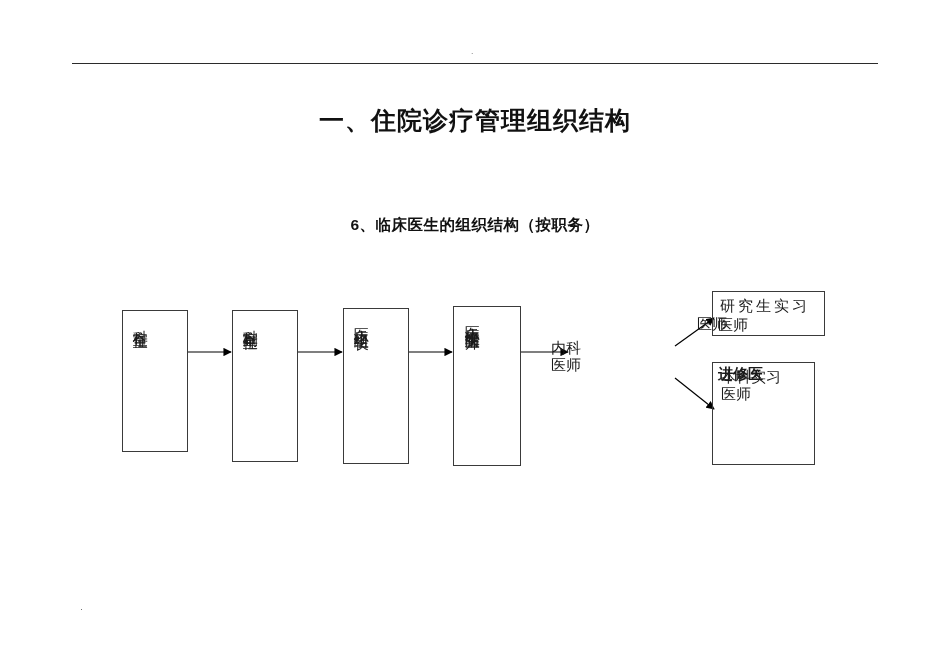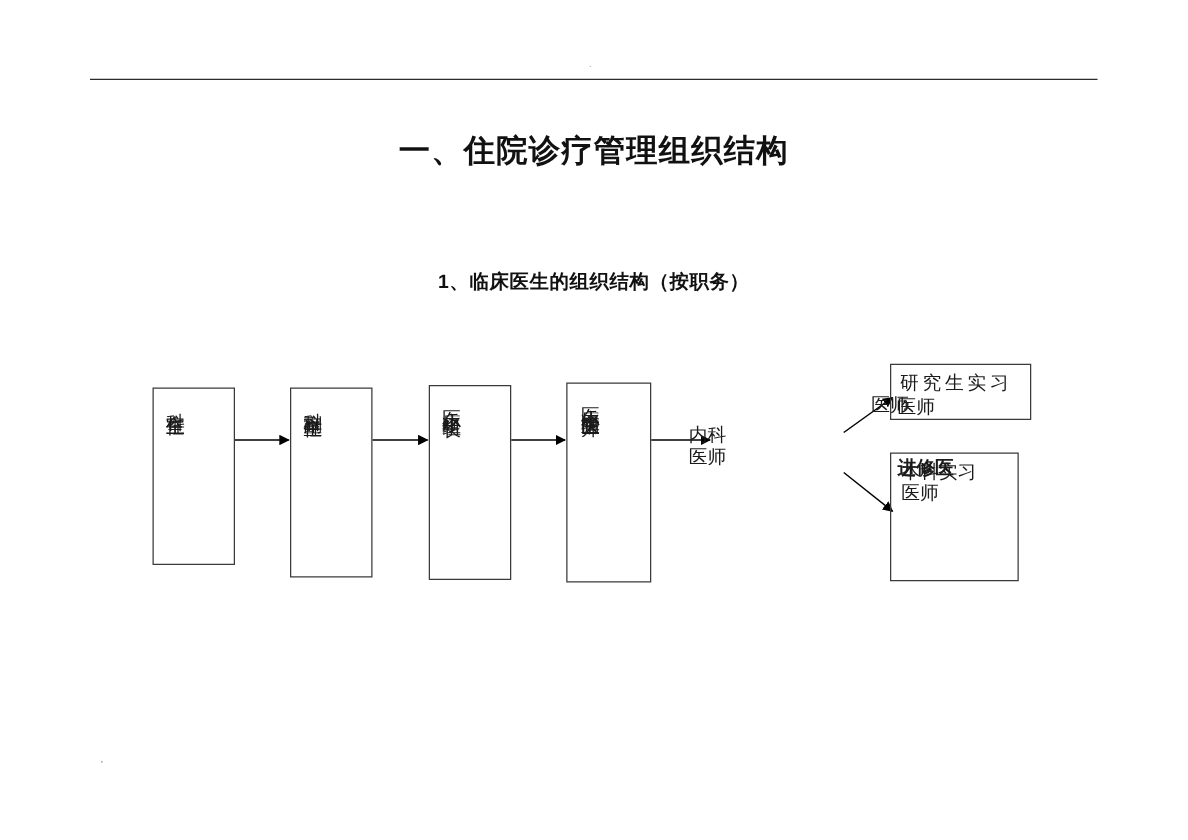--- a/index.html
+++ b/index.html
@@ -120,21 +120,21 @@
 </style>
 </head>
 <body>
 
 <div id="page">
 
   <div class="header-mark">·</div>
   <div class="header-rule"></div>
 
   <div class="doc-title">一、住院诊疗管理组织结构</div>
-  <div class="sub-title">1、临床医生的组织结构（按职务）</div>
+  <div class="sub-title">6、临床医生的组织结构（按职务）</div>
 
   <div id="diagram">
 
     <svg width="950" height="672">
       <defs>
         <marker id="ah" viewBox="0 0 10 10" refX="9" refY="5" markerWidth="7" markerHeight="7" orient="auto-start-reverse">
           <path d="M 0 0 L 10 5 L 0 10 z" fill="#000000"></path>
         </marker>
       </defs>
       <g stroke="#000000" stroke-width="1.2" fill="none" marker-end="url(#ah)">

